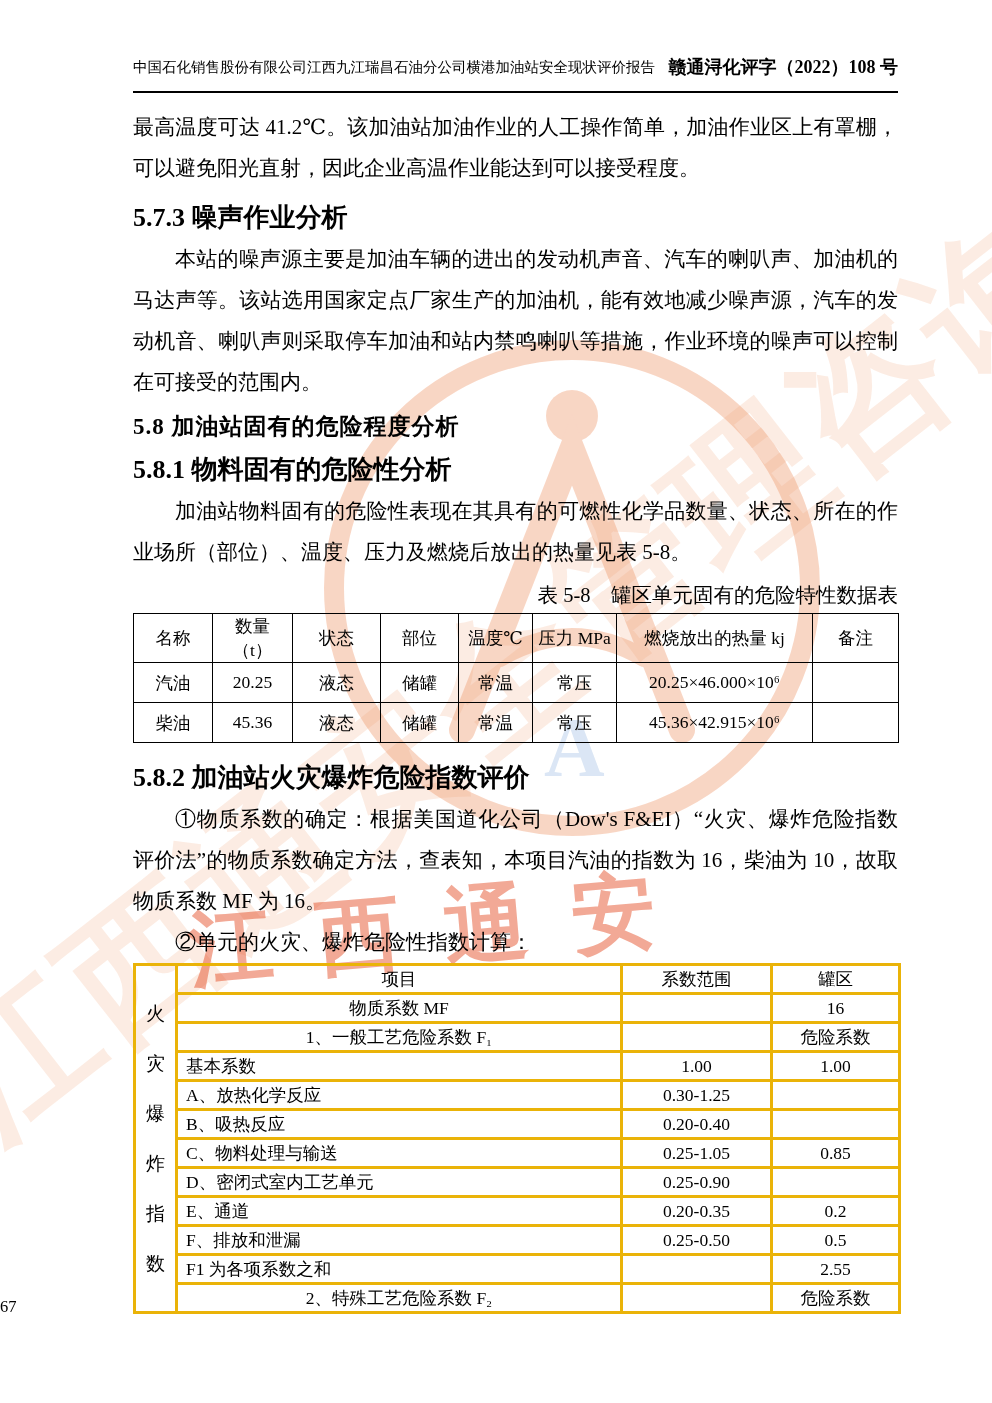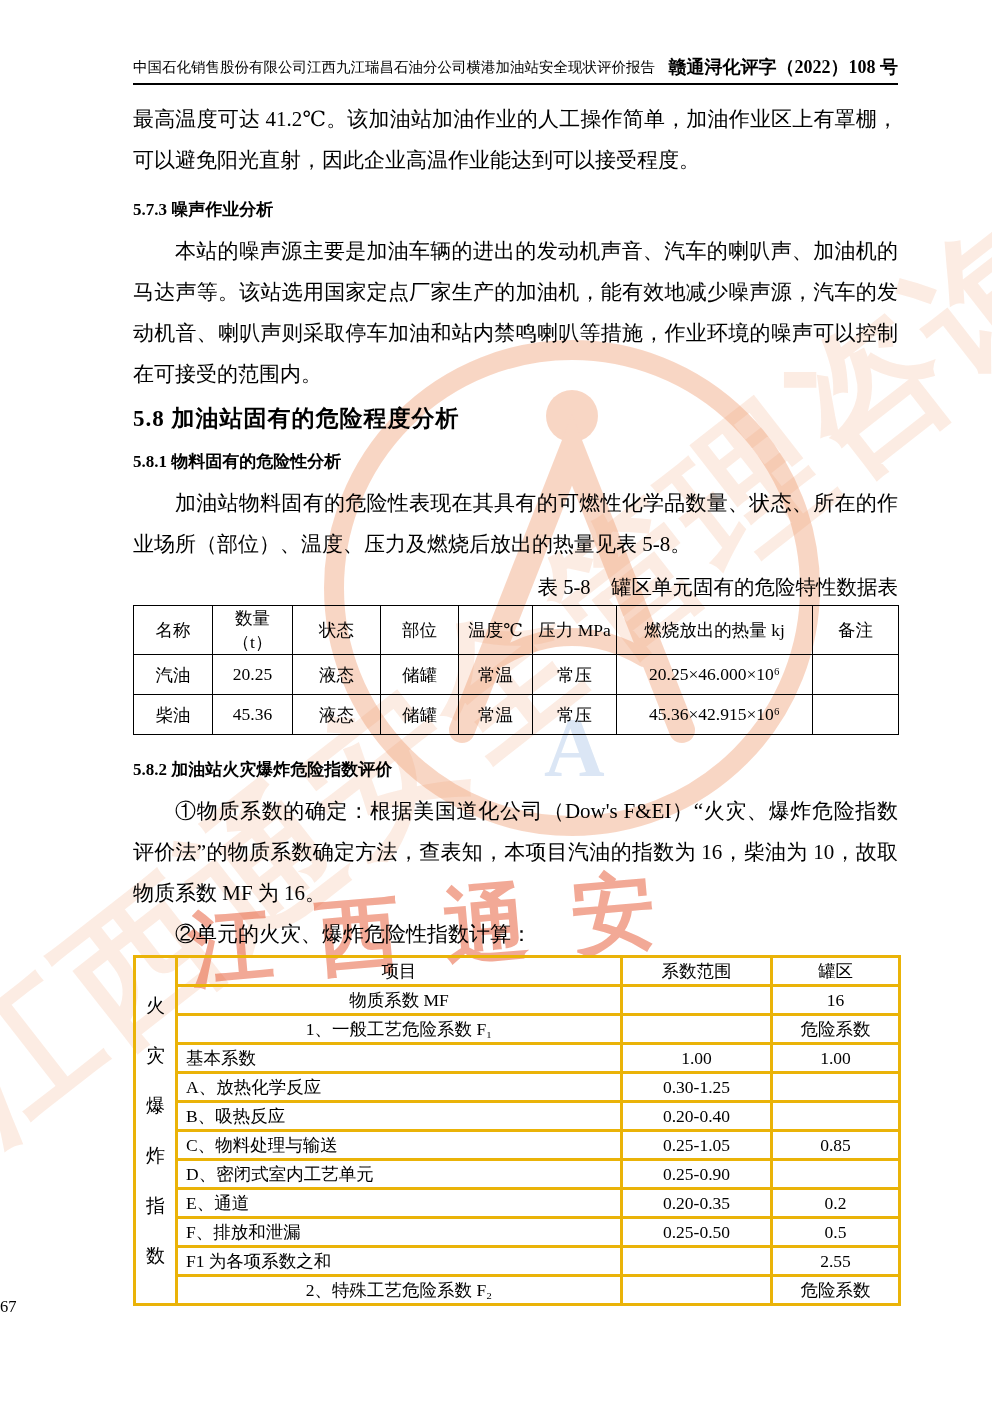--- a/index.html
+++ b/index.html
@@ -10,26 +10,26 @@
   .wm-seal{position:absolute;left:312px;top:328px;opacity:0.40;}
   .wm-diag{position:absolute;left:-190px;top:560px;width:1440px;text-align:center;
            font-size:148px;font-weight:700;letter-spacing:6px;white-space:nowrap;
            color:rgba(242,158,116,0.20);transform:rotate(-38deg);}
   .wm-stamp{position:absolute;left:188px;top:872px;font-size:84px;font-weight:700;
             letter-spacing:44px;white-space:nowrap;color:rgba(228,76,36,0.48);
             transform:rotate(-5deg);}
   
   .content{position:relative;z-index:1;padding:56px 94px 0 133px;}
   .doc-header{display:flex;justify-content:space-between;align-items:flex-end;
-              border-bottom:2px solid #000;padding-bottom:5px;font-size:14.5px;line-height:22px;font-family:Liberation Serif, serif;}
+              border-bottom:2px solid #000;padding-bottom:13px;font-size:14.5px;line-height:22px;font-family:Liberation Serif, serif;}
   .doc-header .right{font-weight:700;font-size:18px;white-space:nowrap;margin-left:12px;}
   .para{font-size:21px;line-height:41px;text-align:justify;margin:0;}
   .p1{margin-top:14px;}
   .indent{text-indent:2em;}
-  .sec3{font-size:17px;line-height:42px;font-weight:700;margin:0;}
+  .sec3{font-size:26px;line-height:42px;font-weight:700;margin:0;}
   .sec2{font-size:23px;line-height:44px;font-weight:700;margin:2px 0 0 0;letter-spacing:1px;}
   .m-top{margin-top:8px;}
   .tcap{font-size:20.5px;font-weight:400;text-align:right;line-height:36px;margin-top:4px;}
   table{border-collapse:collapse;width:100%;table-layout:fixed;}
   .t58{font-size:17.5px;}
   .t58 td{border:1px solid #000;text-align:center;height:39px;padding:0 4px;overflow:hidden;}
   .t59{font-size:17.5px;}
   .t59 td{border:3px solid #eab308;height:26px;padding:0 8px;overflow:hidden;}
   .t59 td.c{text-align:center;}
   .side-cell{padding:0 !important;text-align:center;vertical-align:middle;}

